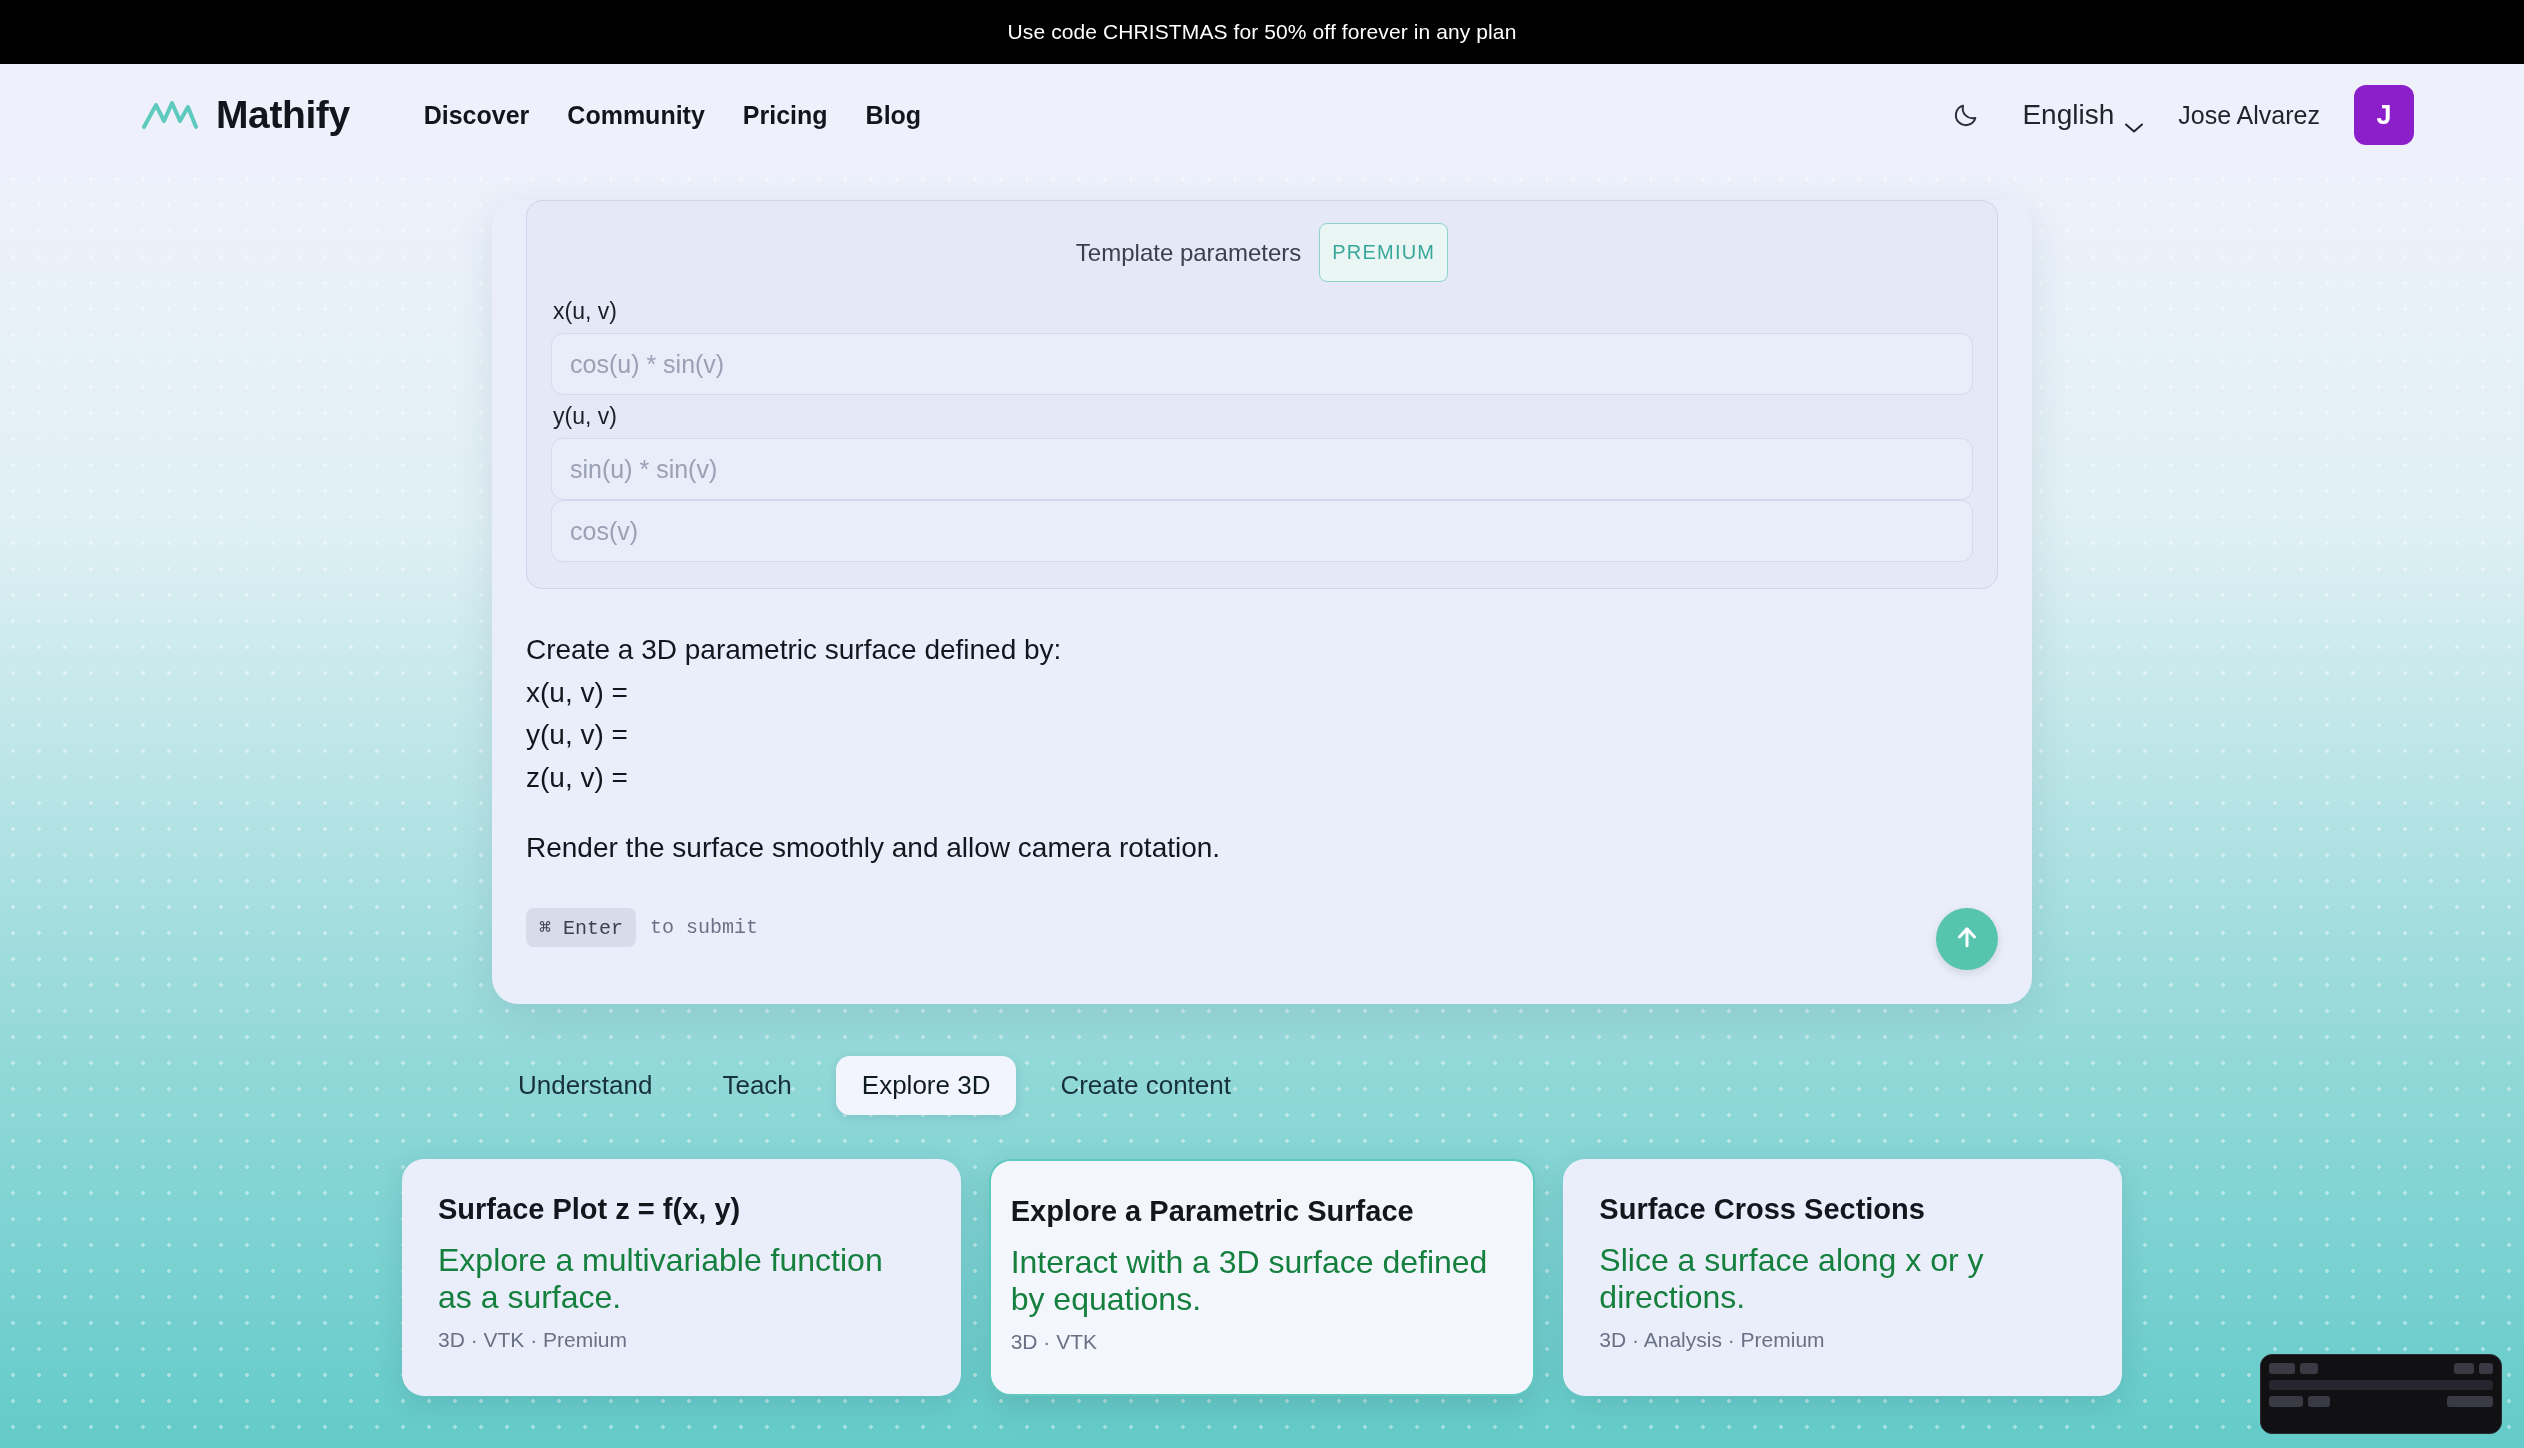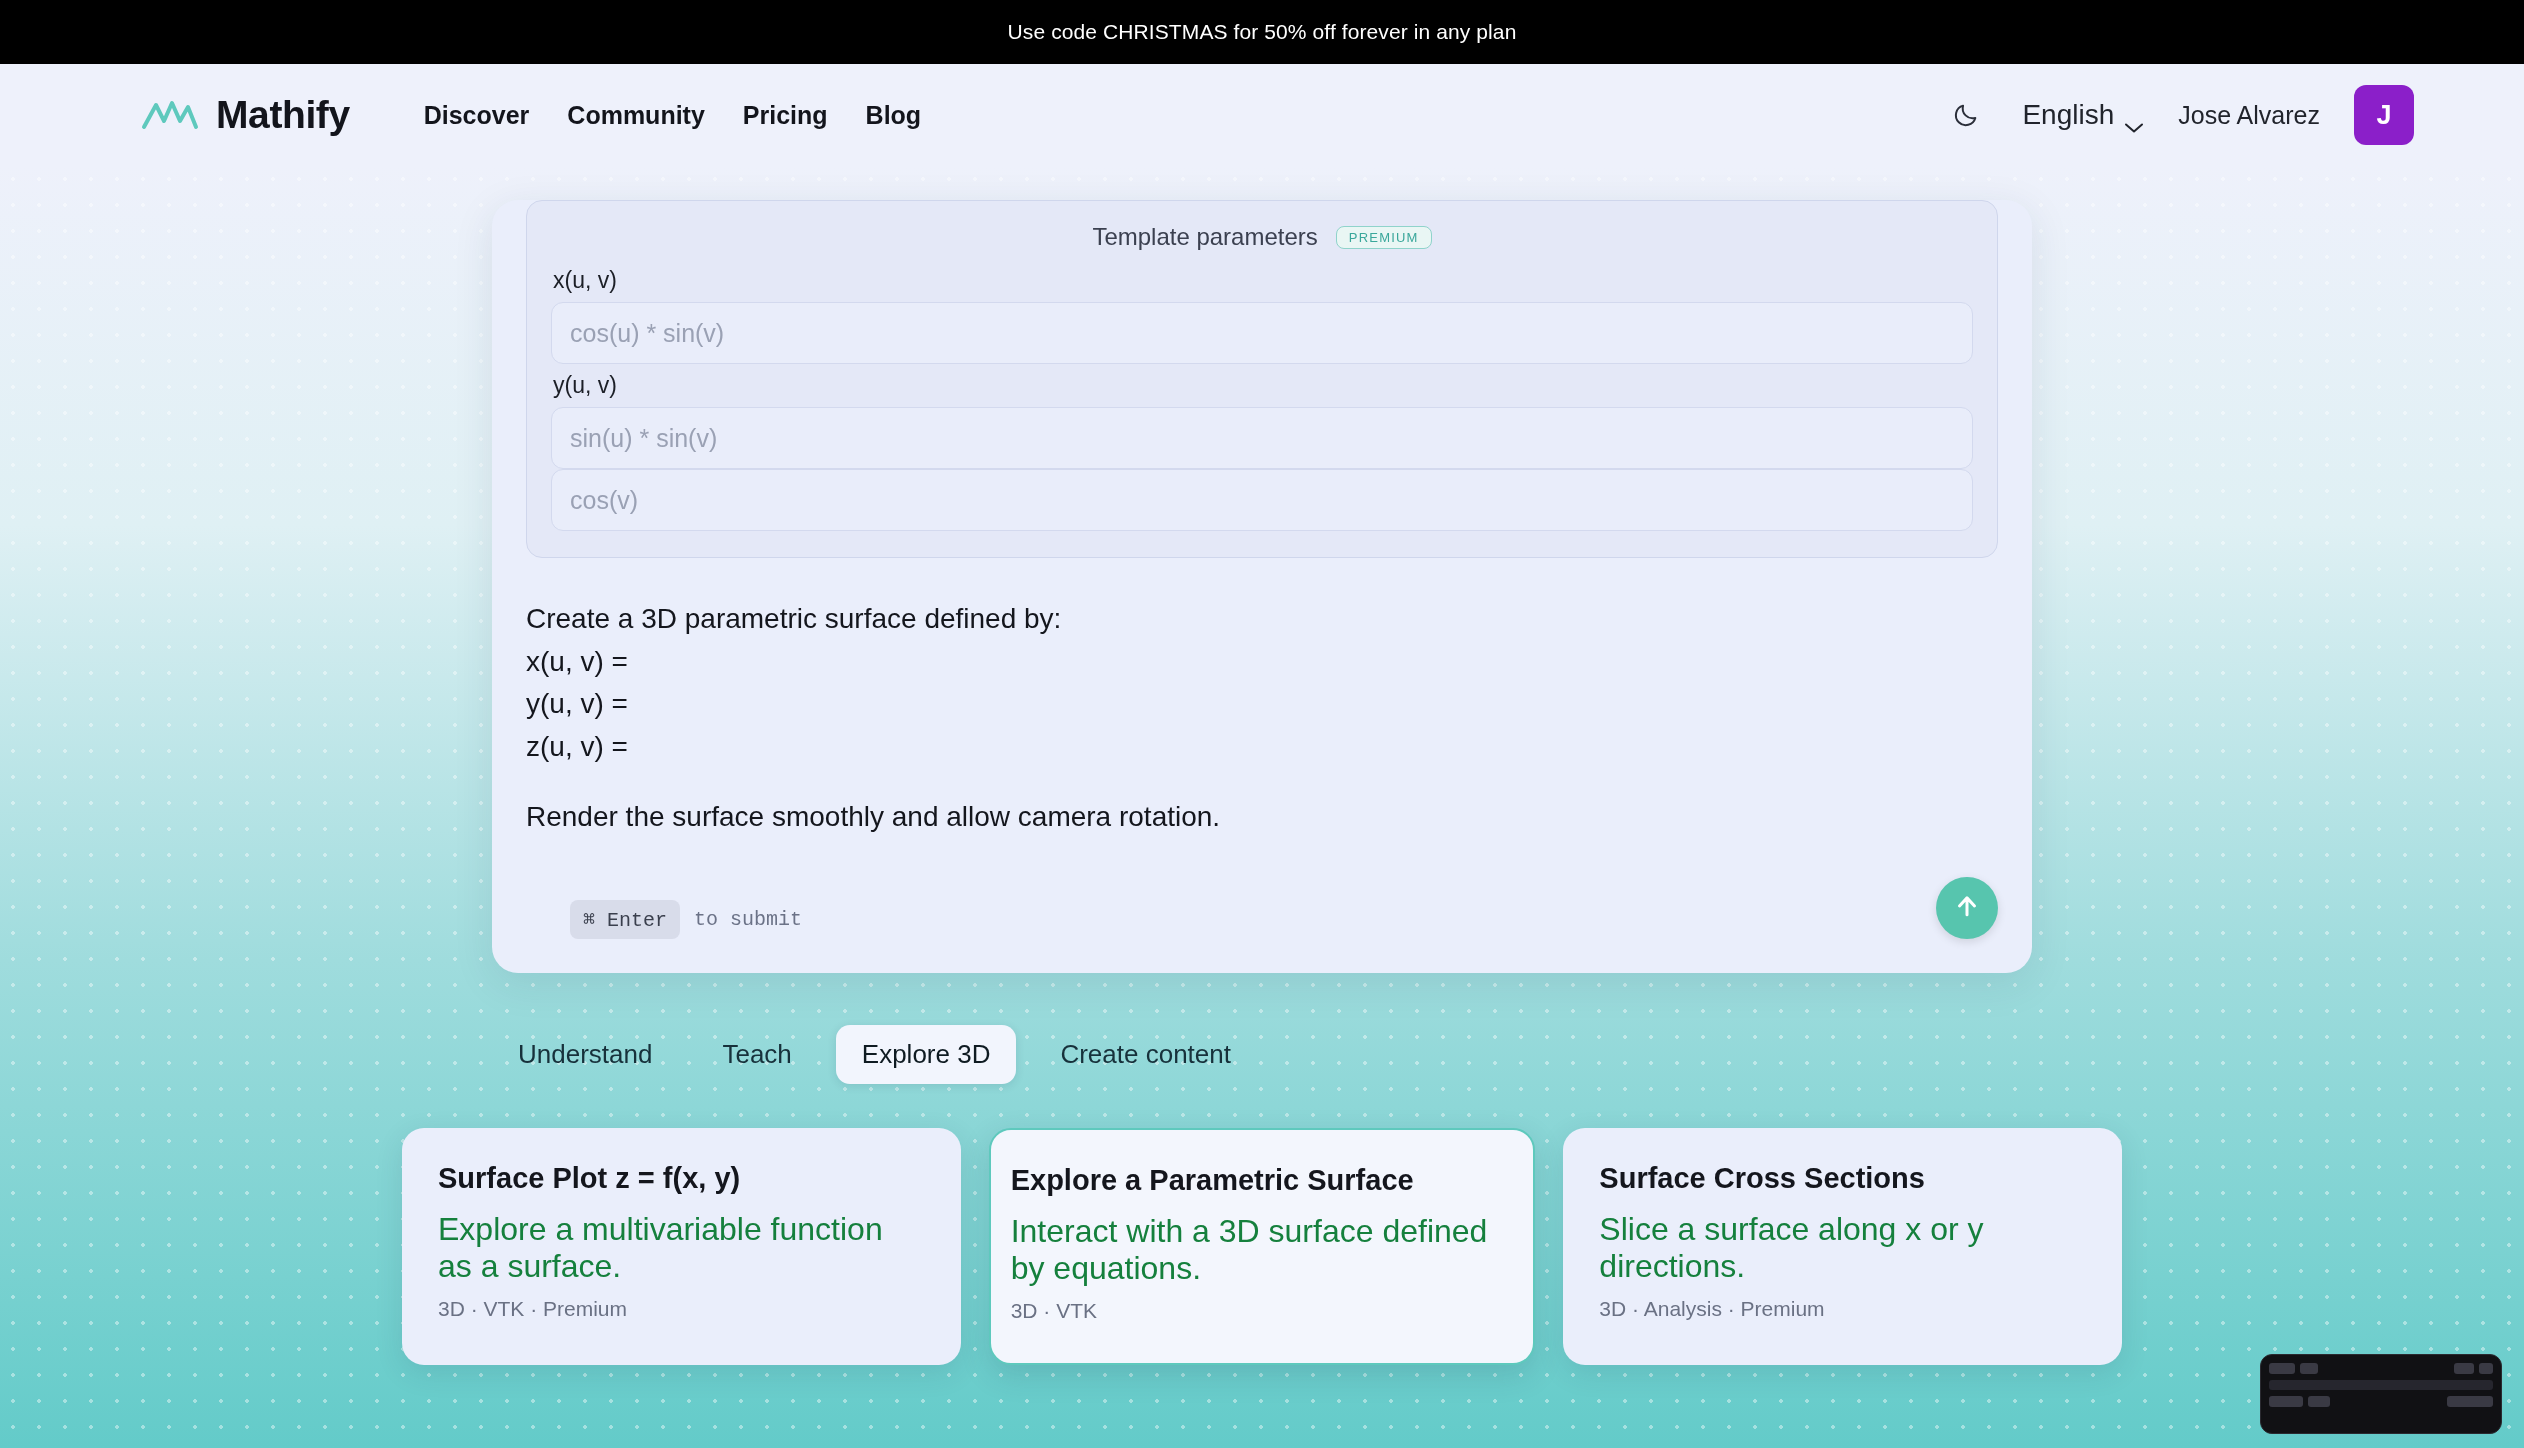--- a/index.html
+++ b/index.html
@@ -132,26 +132,26 @@
   }
   .template-head {
     display: flex; align-items: center; justify-content: center;
     gap: 18px;
     margin-bottom: 16px;
   }
   .template-title {
     font-size: 24px; color: #3b4050;
   }
   .premium-badge {
-    font-size: 13px;
+    font-size: 20px;
     letter-spacing: 1.2px;
     color: #3aa79b;
     border: 1px solid #8fd3cb;
     border-radius: 8px;
-    padding: 3px 12px;
+    padding: 17px 12px;
     background: #e9f6f4;
     font-weight: normal;
   }
   .field-label {
     font-size: 23px;
     color: #1c1f27;
     margin: 8px 0 8px 2px;
   }
   .field-input {
     width: 100%;
@@ -171,23 +171,22 @@
     padding: 40px 34px 0 34px;
     font-size: 28px;
     line-height: 1.52;
     color: #14161d;
   }
   .prompt-line { white-space: pre-wrap; }
   .prompt-gap { height: 28px; }
 
   .composer-footer {
     display: flex;
-    align-items: flex-end;
+    align-items: flex-start;
     padding: 38px 34px 0 34px;
-    margin-left: 44px;
   }
   .kbd-hint {
     display: flex; align-items: center; gap: 14px;
   }
   .kbd {
     background: #d8dcea;
     border-radius: 8px;
     padding: 7px 13px;
     font-family: "Liberation Mono", monospace;
     font-size: 20px;

